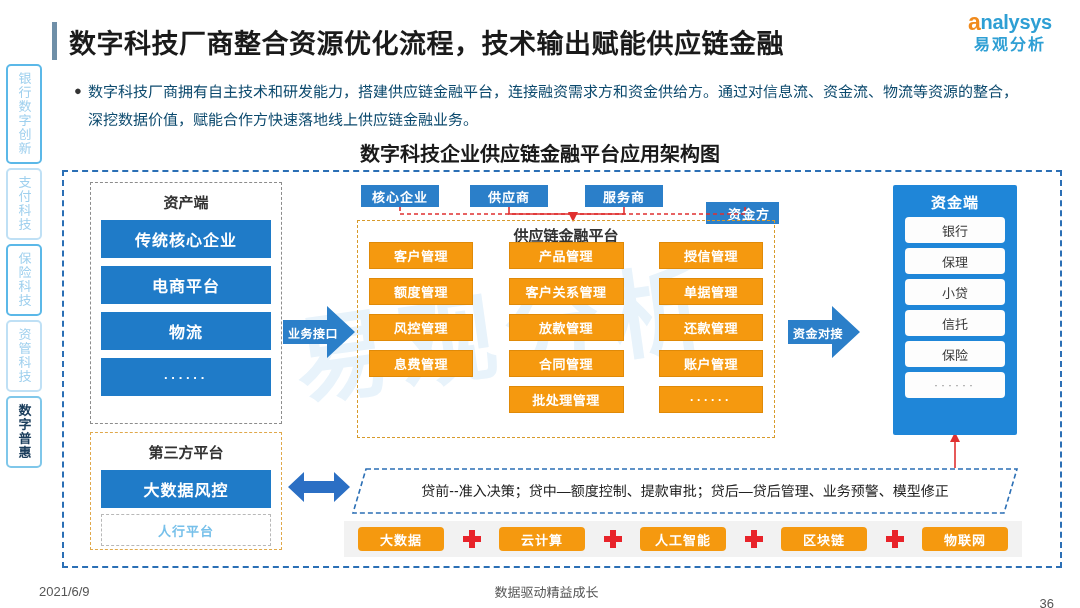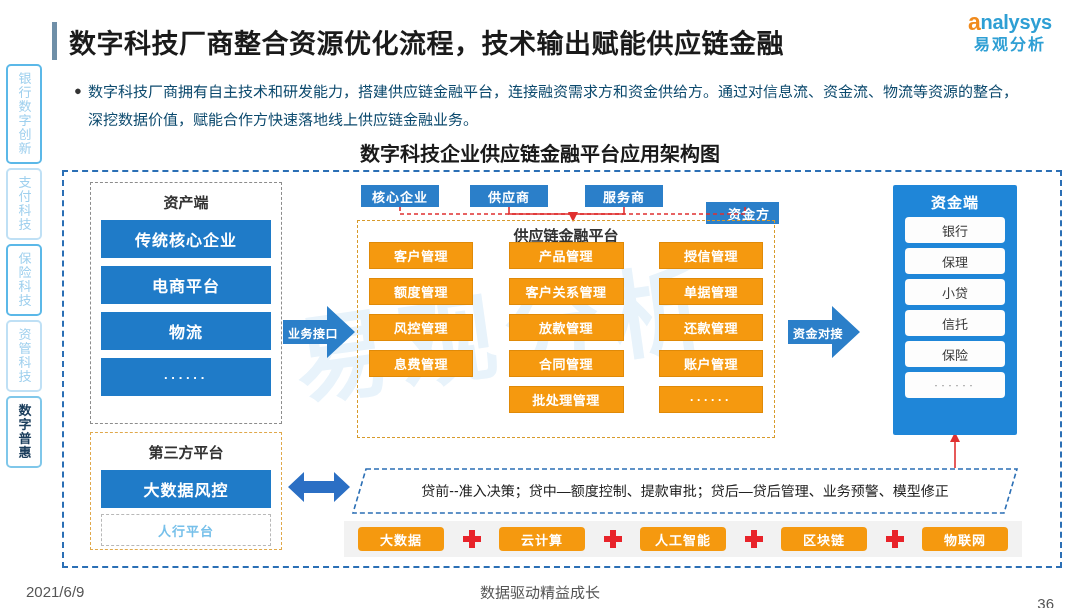--- a/index.html
+++ b/index.html
@@ -113,22 +113,22 @@
         display:flex;align-items:center;justify-content:center;padding:0 8px;box-sizing:border-box;}
   .plus{position:relative;width:18px;height:18px;flex:0 0 auto;}
   .plus:before,.plus:after{content:"";position:absolute;background:#e8232a;}
   .plus:before{left:6px;top:0;width:6px;height:18px;}
   .plus:after{left:0;top:6px;width:18px;height:6px;}
 
   
   .conn{position:absolute;left:0;top:0;width:1080px;height:608px;pointer-events:none;}
 
   
-  .footer{position:absolute;left:0;right:0;bottom:6px;height:22px;
-          display:flex;align-items:center;font-size:15px;color:#555;}
+  .footer{position:absolute;left:13px;right:0;bottom:6px;height:22px;
+          display:flex;align-items:center;font-size:13px;color:#555;}
   .f-left{position:absolute;left:26px;}
   .f-mid{position:absolute;left:0;right:0;text-align:center;}
   .f-right{position:absolute;right:26px;margin-top:24px;}
 </style>
 </head>
 <body>
 
 <div class="slide">
 
   <div class="title-bar">

